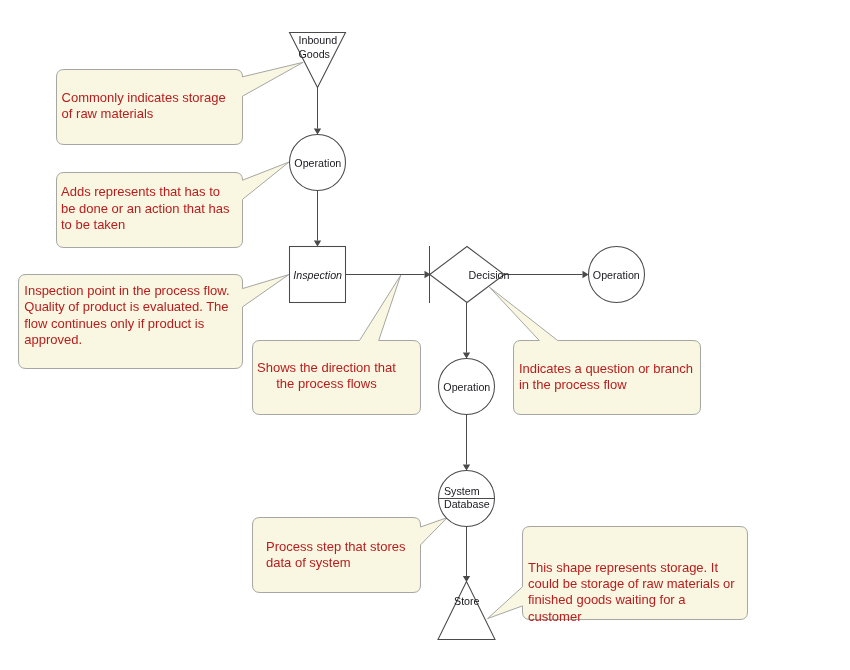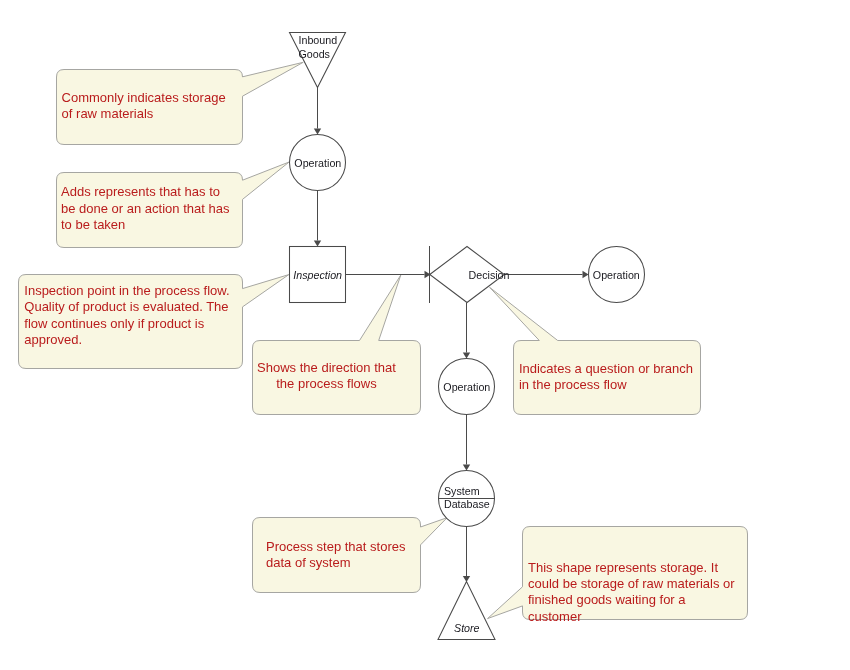--- a/index.html
+++ b/index.html
@@ -162,21 +162,21 @@
   <div id="label-layer">
     <div class="shape-label" style="left: 317.8px; top: 47.2px;">Inbound
 Goods</div>
     <div class="shape-label" style="left: 317.8px; top: 164.3px;">Operation</div>
     <div class="shape-label" style="left: 317.7px; top: 275.7px; font-style: italic;">Inspection</div>
     <div class="shape-label" style="left: 489px; top: 275.7px;">Decision</div>
     <div class="shape-label" style="left: 616.3px; top: 275.7px;">Operation</div>
     <div class="shape-label" style="left: 466.8px; top: 387.9px;">Operation</div>
     <div class="shape-label" style="left: 466.8px; top: 498px;">System
 Database</div>
-    <div class="shape-label" style="left: 466.8px; top: 629px; font-style: italic;">Store</div>
+    <div class="shape-label" style="left: 466.8px; top: 602px;">Store</div>
 
     <div class="callout-text" style="left: 61.6px; top: 89.9px;">Commonly indicates storage
 of raw materials</div>
     <div class="callout-text" style="left: 61px; top: 184.3px;">Adds represents that has to
 be done or an action that has
 to be taken</div>
     <div class="callout-text" style="left: 24.3px; top: 283px;">Inspection point in the process flow.
 Quality of product is evaluated. The
 flow continues only if product is
 approved.</div>

